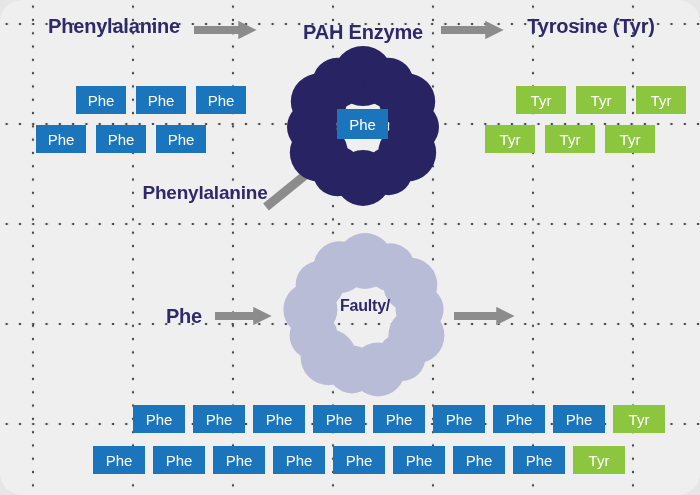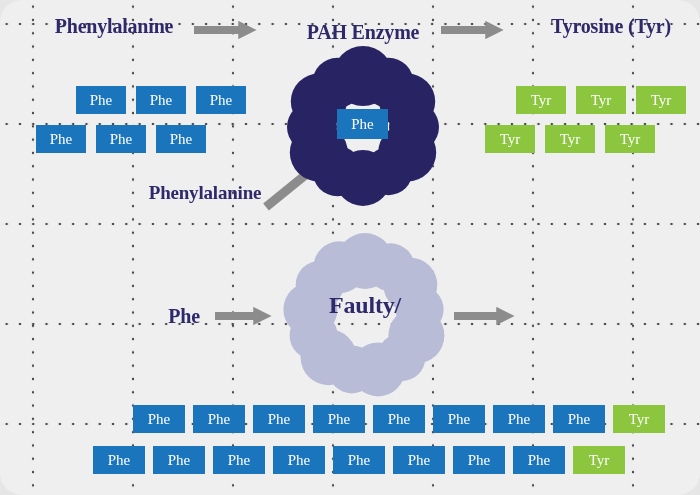--- a/index.html
+++ b/index.html
@@ -1,31 +1,31 @@
 <!DOCTYPE html>
 <html><head>
 <meta charset="utf-8">
 <style>
   html,body{margin:0;padding:0;background:#e6e6e6;}
   #stage{
     position:relative;width:700px;height:495px;overflow:hidden;
-    font-family:Liberation Serif, serif;
+    font-family:Liberation Sans, sans-serif;
     background-color:#f0efef;
     background-image:
       radial-gradient(circle,#4a4a4a 1.05px,rgba(0,0,0,0) 1.6px),
       radial-gradient(circle,#4a4a4a 1.05px,rgba(0,0,0,0) 1.6px);
     background-size:100px 13.3px,13.3px 100px;
     background-position:-17px 0px,0px -26px;
     border-radius:22px;
   }
   .shapes{position:absolute;left:0;top:0;}
   .label{position:absolute;color:#2e296a;font-weight:700;text-align:center;letter-spacing:-0.2px;}
   .h{font-size:20px;line-height:26px;}
   .ann{font-size:19px;line-height:22px;}
-  .faulty{font-size:24px;line-height:23px;}
+  .faulty{font-size:16px;line-height:23px;}
   .row{position:absolute;display:flex;}
   .gap10{gap:10px;}
   .gap8{gap:8px;}
   .box{
     flex:0 0 auto;width:50px;height:28px;background:#1b75bc;color:#ffffff;
     font-size:15px;display:flex;align-items:center;justify-content:center;
   }
   .row.wide .box{width:52px;}
   .box.tyr{background:#8cc63e;}
   .centerbox{
@@ -92,21 +92,21 @@
       <circle cx="339.4" cy="267.3" r="26"></circle>
     </g>
   </svg>
 
   <div class="label h" style="left:34px;top:13px;width:160px">
     <div>Phenylalanine</div>
   </div>
 
   <div class="label h" style="left:283px;top:19px;width:160px">PAH Enzyme</div>
 
-  <div class="label h" style="left:531px;top:13px;width:160px">
+  <div class="label h" style="left:511px;top:13px;width:160px">
     <div>Tyrosine (Tyr)</div>
   </div>
 
   <div class="centerbox">Phe</div>
 
   <div class="label ann" style="left:125px;top:182px;width:160px">
     <div>Phenylalanine</div>
   </div>
 
   <div class="row gap10" style="left:76px;top:86px">

